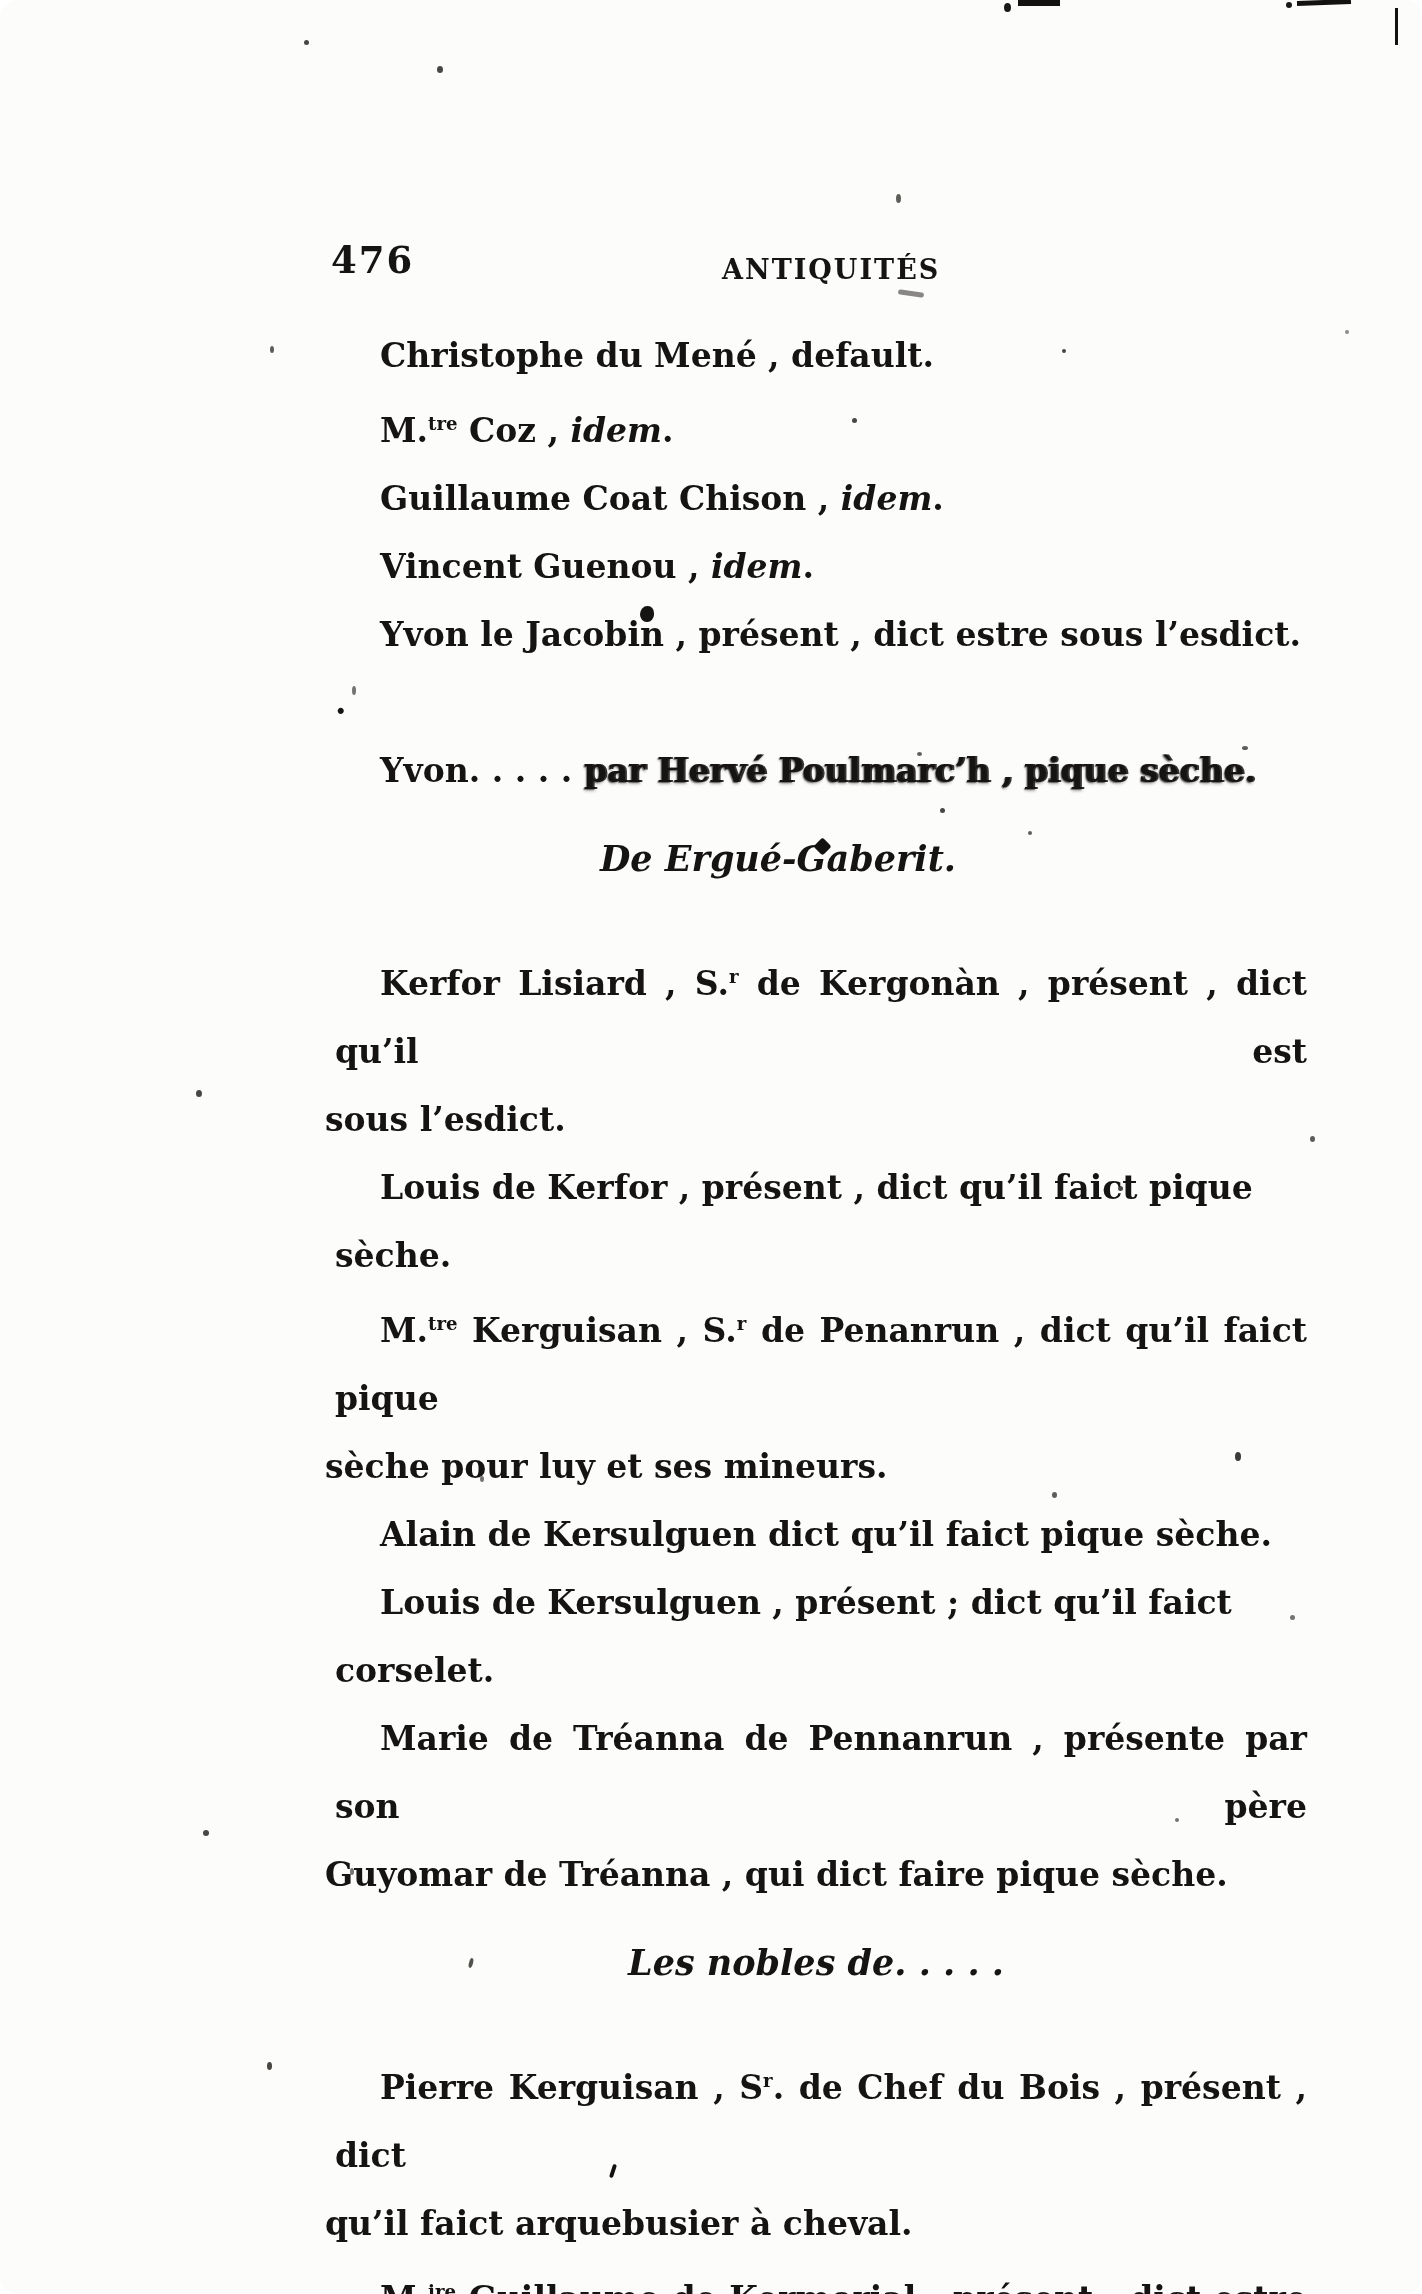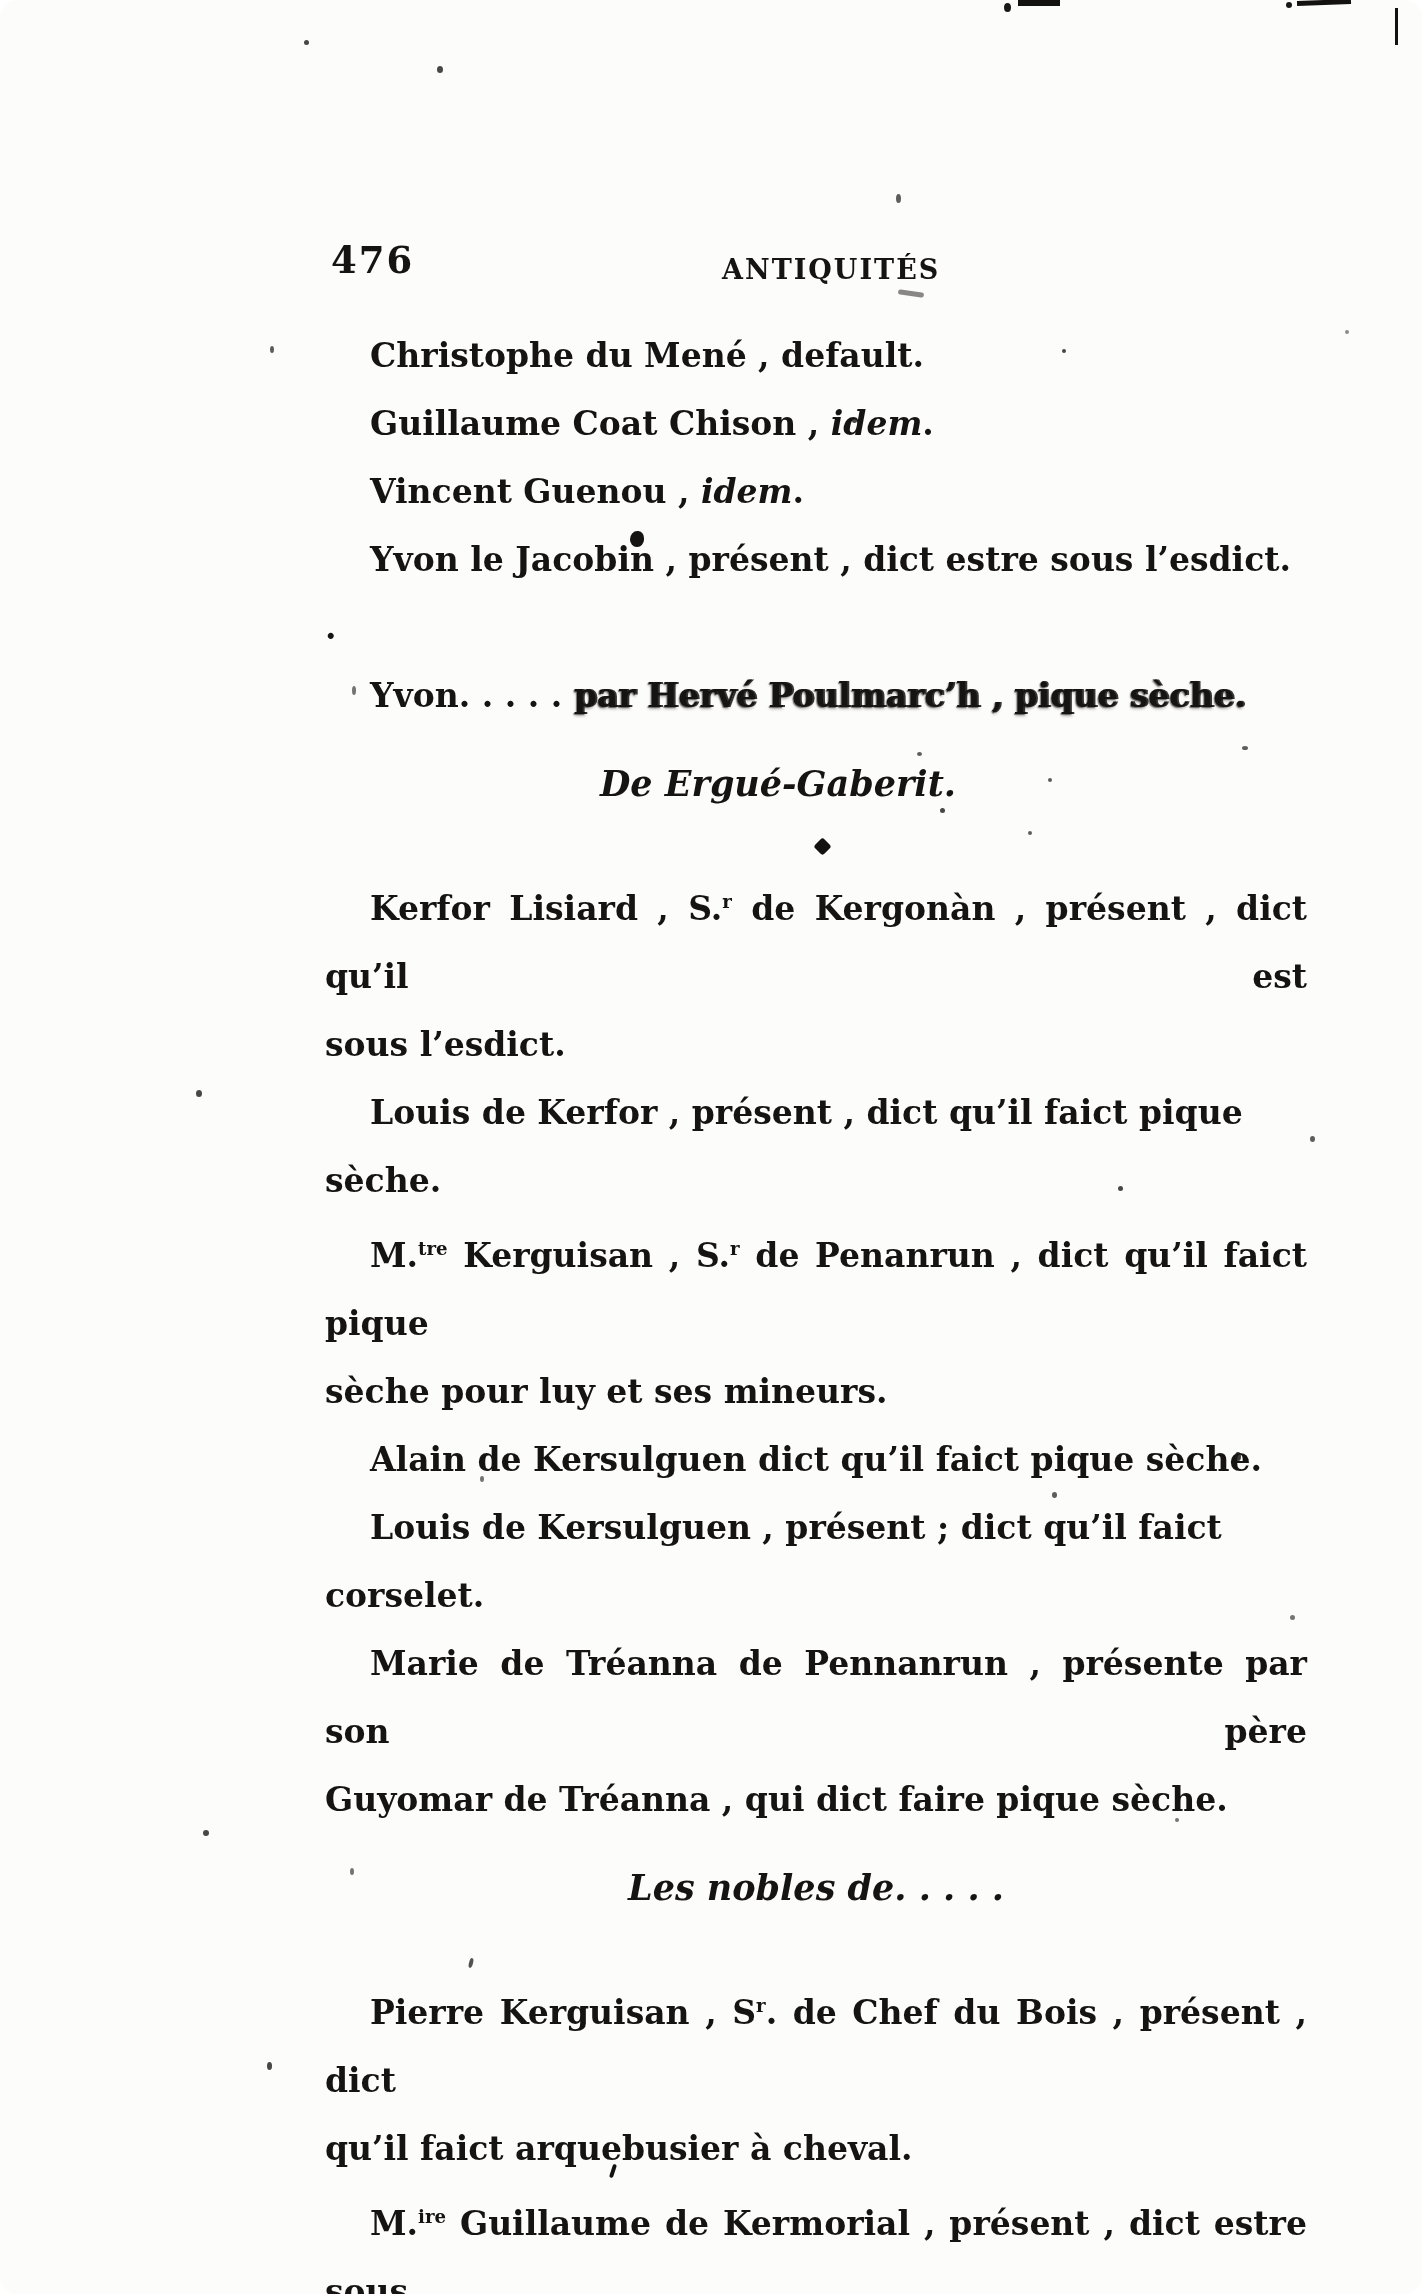--- a/index.html
+++ b/index.html
@@ -20,21 +20,21 @@
   .header-title {
     position:absolute; left:722px; top:254px;
     font-size:27px; font-weight:700; letter-spacing:2px;
   }
   .body-col {
     position:absolute; left:325px; top:322px; width:982px;
     font-size:33px; font-weight:700; line-height:68px;
   }
   p.line { margin:0; text-align:left; }
   p.full { text-align:justify; text-align-last:justify; }
-  p.indent { text-indent:45px; }
+  p.indent { text-indent:45px;margin-left:10px; }
   p.heading {
     text-align:center; text-align-last:center;
     font-style:italic; font-size:35px; line-height:48px;
     margin:30px 0 60px; text-indent:0;
   }
   p.h-0 { transform:translateX(-38px); }
   .s-italic { font-style:italic; }
   .s-sup { font-size:0.55em; vertical-align:super; }
   .s-smudge {
     text-shadow:2px 0 0 rgba(22,20,18,.85), -1px 1px 1px rgba(22,20,18,.5), 0 2px 3px rgba(22,20,18,.35);
@@ -51,20 +51,21 @@
 </head>
 <body>
 
 <div class="page">
 
   <div class="header-pagenum">476</div>
   <div class="header-title">ANTIQUITÉS</div>
 
   <div class="body-col">
       <p class="line indent"><span class="seg">Christophe du Mené , default.</span></p>
+      <p class="line indent"><span class="seg">M.</span><span class="seg s-sup">tre</span><span class="seg"> Coz , </span><span class="seg s-italic">idem</span><span class="seg">.</span></p>
       <p class="line indent"><span class="seg">Guillaume Coat Chison , </span><span class="seg s-italic">idem</span><span class="seg">.</span></p>
       <p class="line indent"><span class="seg">Vincent Guenou , </span><span class="seg s-italic">idem</span><span class="seg">.</span></p>
       <p class="line indent"><span class="seg">Yvon le Jacobi</span><span class="seg s-blob">n</span><span class="seg"> , présent , dict estre sous l’esdict. .</span></p>
       <p class="line indent"><span class="seg">Yvon. . . . . </span><span class="seg s-smudge">par Hervé Poulmarc’h , pique sèche.</span></p>
       <p class="line heading h-0"><span class="seg s-italic">De Ergué-Gaberit.</span></p>
       <p class="line indent full"><span class="seg">Kerfor Lisiard , S.</span><span class="seg s-sup">r</span><span class="seg"> de Kergonàn , présent , dict qu’il est</span></p>
       <p class="line"><span class="seg">sous l’esdict.</span></p>
       <p class="line indent"><span class="seg">Louis de Kerfor , présent , dict qu’il faict pique sèche.</span></p>
       <p class="line indent full"><span class="seg">M.</span><span class="seg s-sup">tre</span><span class="seg"> Kerguisan , S.</span><span class="seg s-sup">r</span><span class="seg"> de Penanrun , dict qu’il faict pique</span></p>
       <p class="line"><span class="seg">sèche pour luy et ses mineurs.</span></p>

